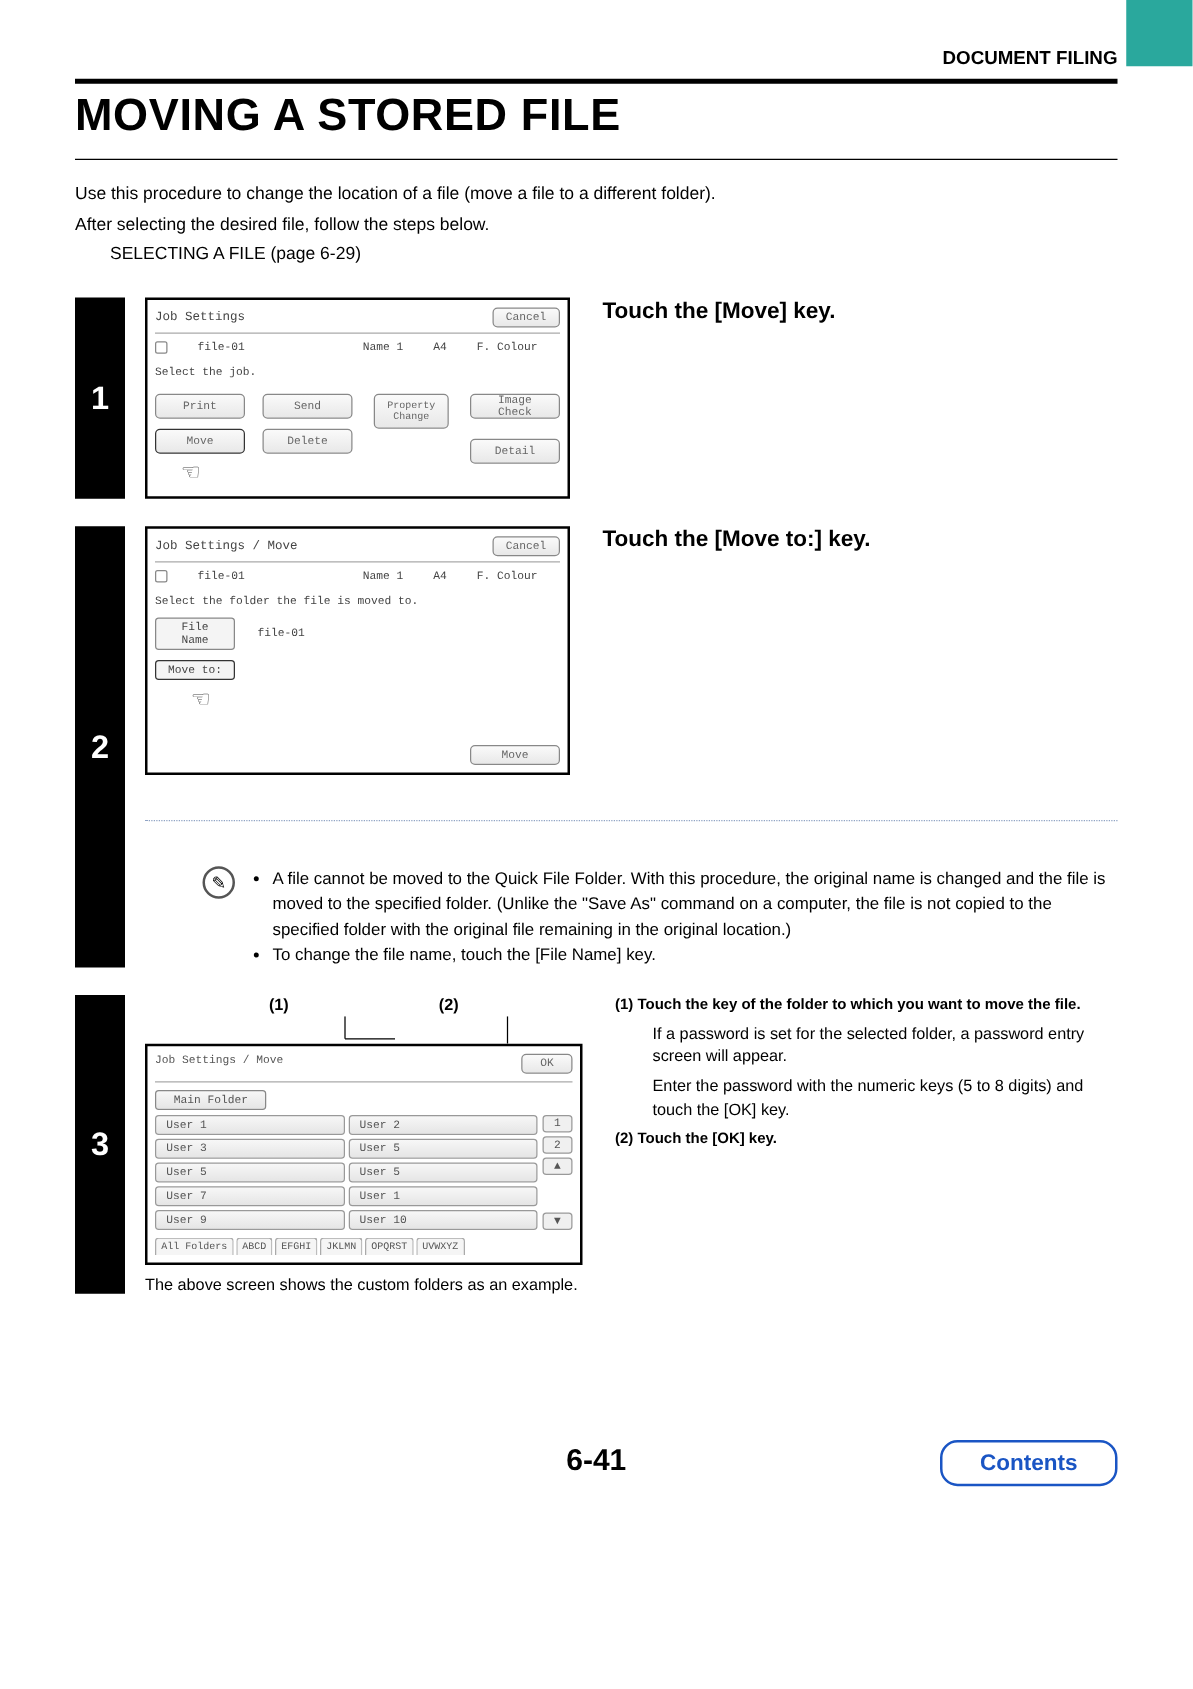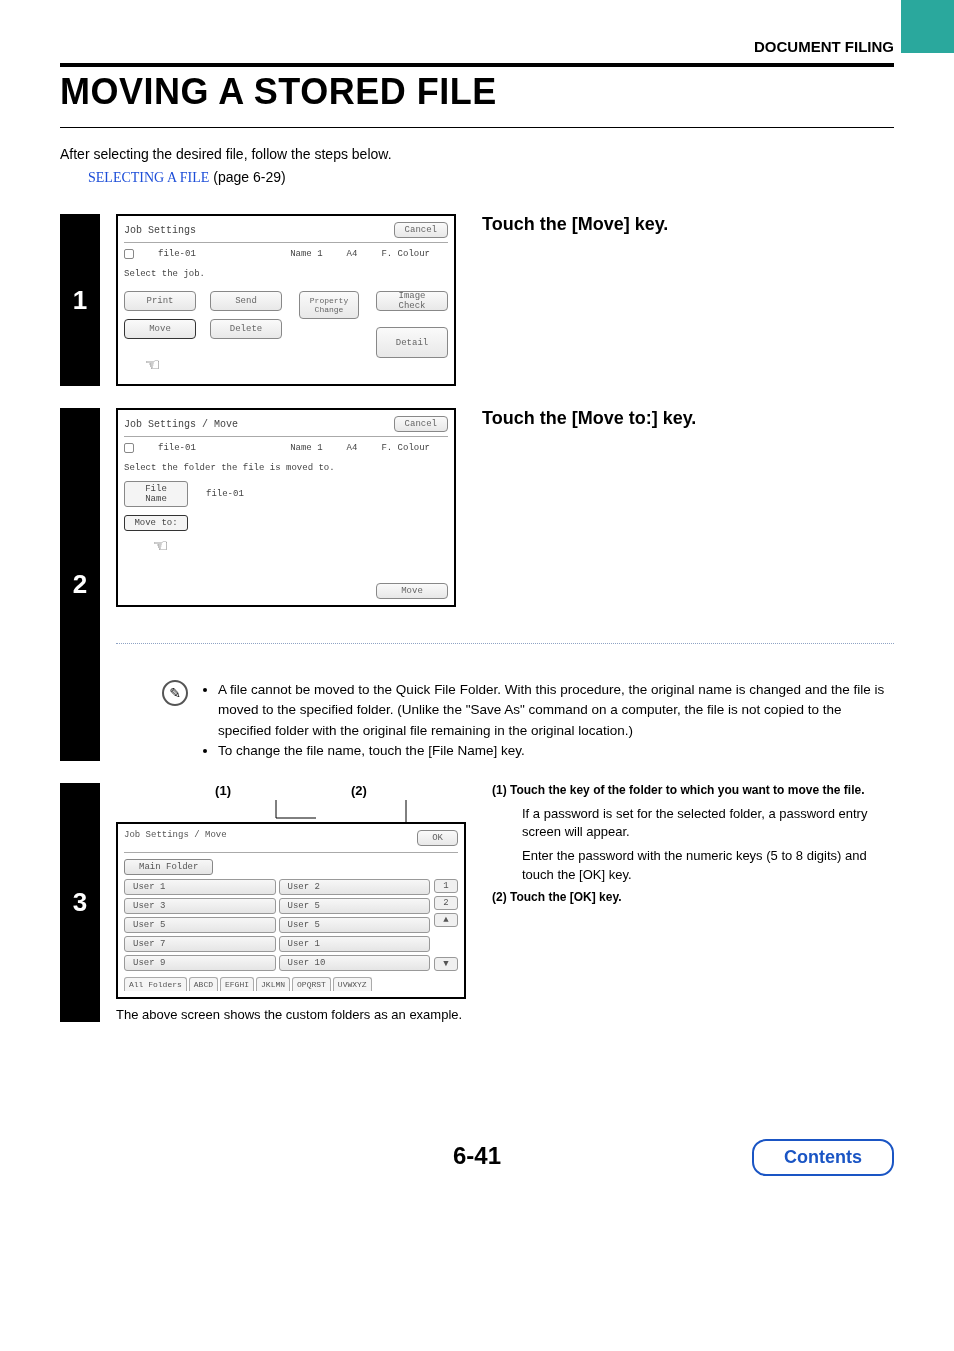--- a/index.html
+++ b/index.html
@@ -5,21 +5,21 @@
   * { box-sizing: border-box; margin: 0; padding: 0; }
   body { font-family: Arial, Helvetica, sans-serif; background: #fff; width: 954px; margin: 0 auto; color: #000; }
   .page { padding: 30px 60px 40px 60px; position: relative; }
   .teal-tab { position: absolute; top: 0; right: 0; width: 53px; height: 53px; background: #2aa89d; }
   .section-header { text-align: right; font-weight: bold; font-size: 15px; padding: 8px 0; }
   .thick-rule { border: none; border-top: 4px solid #000; margin: 0 0 4px 0; }
   .thin-rule { border: none; border-top: 1px solid #000; margin: 0 0 16px 0; }
   h1 { font-size: 36px; font-weight: bold; letter-spacing: 0.5px; margin-bottom: 14px; }
   .intro { font-size: 14px; line-height: 1.5; margin-bottom: 4px; }
   .link-line { margin-left: 28px; font-size: 14px; margin-bottom: 28px; }
-  .link-text { color: #1d4ed8; font-family: Liberation Serif, serif; }
+  .link-text { color: #000000; }
   .step-wrap { display: flex; align-items: stretch; margin-bottom: 22px; }
   .step-num-col { width: 40px; background: #000; color: #fff; font-weight: bold; font-size: 26px; display: flex; align-items: center; justify-content: center; flex-shrink: 0; }
   .step-body { flex: 1; display: flex; gap: 26px; padding-left: 16px; }
   .screen-col { width: 340px; flex-shrink: 0; }
   .text-col { flex: 1; }
   .step-title { font-weight: bold; font-size: 18px; margin-bottom: 10px; }
   .panel { border: 2px solid #000; padding: 6px; font-family: "Courier New", monospace; font-size: 9px; color: #444; background: #fff; }
   .panel-header { display: flex; justify-content: space-between; align-items: center; border-bottom: 1px solid #aaa; padding-bottom: 4px; margin-bottom: 4px; }
   .panel-title { font-size: 10px; }
   .soft-btn { border: 1px solid #888; border-radius: 4px; background: linear-gradient(#fafafa,#e8e8e8); padding: 2px 10px; font-size: 9px; color: #666; display: inline-flex; align-items: center; justify-content: center; text-align: center; cursor: pointer; }
@@ -63,20 +63,21 @@
 <body>
 
 <div class="page">
   <div class="teal-tab"></div>
   <div class="section-header">DOCUMENT FILING</div>
 
   <hr class="thick-rule">
   <h1>MOVING A STORED FILE</h1>
   <hr class="thin-rule">
 
+  <p class="intro">Use this procedure to change the location of a file (move a file to a different folder).</p>
   <p class="intro">After selecting the desired file, follow the steps below.</p>
   <p class="link-line">
     <span class="link-text">SELECTING A FILE</span><span> (page 6-29)</span>
   </p>
 
   <div class="step-wrap">
     <div class="step-num-col">1</div>
     <div class="step-body">
       <div class="screen-col">
         <div class="panel">
@@ -98,21 +99,21 @@
               <span class="soft-btn">Send</span>
               <span class="soft-btn" style="border-color:#333">Move</span>
               <span class="soft-btn">Delete</span>
             </div>
             <div style="display:flex; flex-direction:column; gap:8px; align-items:center;">
               <span class="soft-btn" style="width:60px; height:28px; white-space:pre-line; line-height:9px; font-size:8px;">Property
 Change</span>
             </div>
             <div class="btn-grid-right">
               <span class="soft-btn" style="width:72px; height:20px;">Image Check</span>
-              <span class="soft-btn" style="width:72px; height:31px; margin-top:8px;">Detail</span>
+              <span class="soft-btn" style="width:72px; height:20px; margin-top:8px;">Detail</span>
             </div>
           </div>
           <div class="hand">☜</div>
         </div>
       </div>
       <div class="text-col">
         <div class="step-title">Touch the [Move] key.</div>
       </div>
     </div>
   </div>

